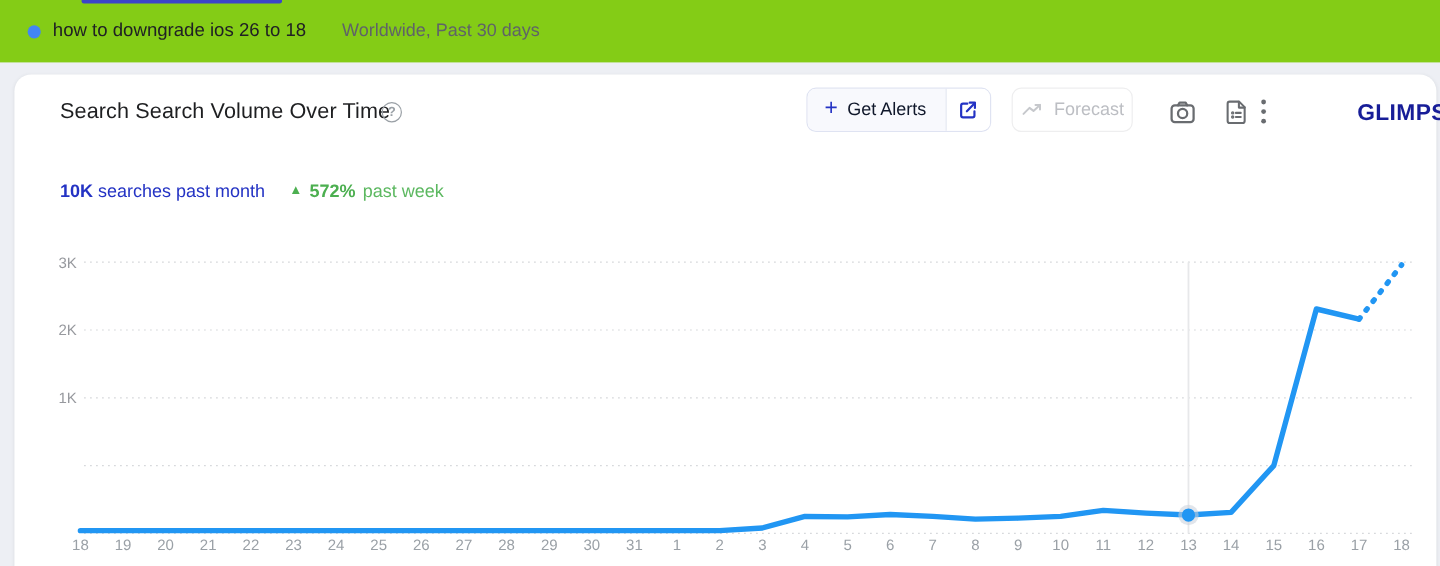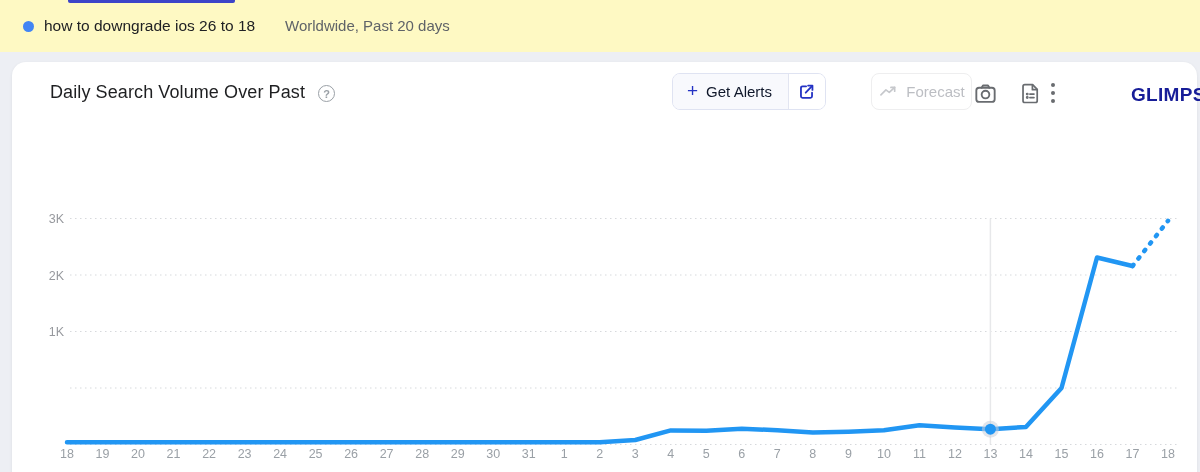--- a/index.html
+++ b/index.html
@@ -2,41 +2,41 @@
 <html><head>
 <meta charset="utf-8">
 <style>
   html,body{margin:0;padding:0;}
   body{
     width:1200px;height:472px;position:relative;overflow:hidden;
     background:#edeff4;font-family:"Liberation Sans",sans-serif;
     -webkit-font-smoothing:antialiased;
   }
   
-  .query-bar{position:absolute;top:0;left:0;width:1200px;height:52px;background:#fef9c3;}
+  .query-bar{position:absolute;top:0;left:0;width:1200px;height:52px;background:#84cc16;}
   .tab-stripe{position:absolute;top:0;left:68px;width:167px;height:3px;background:#3c44c8;border-radius:0 0 2px 2px;}
   .legend-dot{position:absolute;left:23px;top:21px;width:11px;height:11px;border-radius:50%;background:#4285f4;}
   .query-text{position:absolute;left:44px;top:0;line-height:52px;font-size:15.5px;color:#202124;font-weight:400;}
   .query-scope{position:absolute;left:285px;top:0;line-height:52px;font-size:15px;color:#5f6368;}
   
   .card{position:absolute;left:12px;top:62px;width:1185px;height:410px;background:#ffffff;
         border-radius:14px 14px 0 0;box-shadow:0 1px 3px rgba(60,64,67,.10);}
   .card-title{position:absolute;left:38px;top:20px;font-size:18px;font-weight:400;color:#1e1f21;letter-spacing:.1px;}
   .help-icon{position:absolute;left:306px;top:23px;width:17px;height:17px;border:1.5px solid #9aa0a6;border-radius:50%;
              color:#9aa0a6;font-size:11px;font-weight:700;text-align:center;line-height:17px;box-sizing:border-box;}
   
   .alerts-group{position:absolute;left:660px;top:11px;height:37px;display:flex;align-items:stretch;
                 border:1px solid #dfe3f2;border-radius:8px;overflow:hidden;background:#fff;box-sizing:border-box;}
   .alerts-main{display:flex;align-items:center;gap:8px;padding:0 16px 0 14px;background:#f8f9fd;cursor:pointer;}
   .alerts-plus{font-size:19px;font-weight:400;color:#2433c4;line-height:1;margin-top:-2px;}
   .alerts-label{font-size:15px;font-weight:500;color:#0f172a;}
   .alerts-divider{width:1px;background:#e2e5f1;}
   .alerts-ext{width:36px;display:flex;align-items:center;justify-content:center;background:#ffffff;cursor:pointer;border:0;}
   .forecast-btn{position:absolute;left:831px;top:11px;width:101px;height:37px;border:1px solid #eeeeef;border-radius:8px;
-                background:#fff;display:flex;align-items:center;justify-content:center;gap:8px;box-sizing:border-box;margin-left:28px;}
+                background:#fff;display:flex;align-items:center;justify-content:center;gap:8px;box-sizing:border-box;}
   .forecast-label{font-size:15px;font-weight:500;color:#bcbec3;}
   .icon-btn{position:absolute;top:18px;width:26px;height:26px;display:flex;align-items:center;justify-content:center;
             background:none;border:0;padding:0;cursor:pointer;}
   .logo{position:absolute;left:1075px;top:22px;display:flex;align-items:center;gap:1px;cursor:pointer;}
   .logo-text{font-size:19px;font-weight:800;color:#171d98;letter-spacing:.3px;margin-left:44px;}
   
   .stats{position:absolute;left:38px;top:89px;display:flex;align-items:center;gap:20px;font-size:15px;}
   .stat-blue{color:#2433c4;font-weight:500;}
   .stat-blue b{font-weight:800;}
   .stat-green{color:#4caf50;font-weight:500;display:flex;align-items:center;gap:6px;}
@@ -47,26 +47,26 @@
 </style>
 </head>
 <body>
 
 <div class="screen">
 
   <div class="query-bar">
     <div class="tab-stripe"></div>
     <span class="legend-dot"></span>
     <span class="query-text">how to downgrade ios 26 to 18</span>
-    <span class="query-scope">Worldwide, Past 20 days</span>
+    <span class="query-scope">Worldwide, Past 30 days</span>
   </div>
 
   <div class="card">
 
-    <div class="card-title">Daily Search Volume Over Past</div>
+    <div class="card-title">Search Search Volume Over Time</div>
     <div class="help-icon">?</div>
 
     <div class="alerts-group">
       <div class="alerts-main">
         <span class="alerts-plus">+</span>
         <span class="alerts-label">Get Alerts</span>
       </div>
       <div class="alerts-divider"></div>
       <button class="alerts-ext">
         <svg width="19" height="19" viewBox="0 0 24 24" fill="none" stroke="#2433c4" stroke-width="2.3" stroke-linecap="round" stroke-linejoin="round">
@@ -112,20 +112,28 @@
 
     <div class="logo">
       <span class="logo-text">GLIMPS</span>
       <svg width="15" height="15" viewBox="0 0 15 15">
         <rect x="0.5" y="0.8" width="14" height="2.9" rx="1.2" fill="#171d98"></rect>
         <rect x="0.5" y="6.1" width="8.8" height="2.9" rx="1.2" fill="#171d98"></rect>
         <rect x="0.5" y="11.4" width="11.2" height="2.9" rx="1.2" fill="#171d98"></rect>
       </svg>
     </div>
 
+    <div class="stats">
+      <span class="stat-blue"><b>10K</b>&nbsp;<span>searches past month</span></span>
+      <span class="stat-green">
+          <span class="tri">▲</span>
+          <b>572%</b>
+          <span class="gl">past week</span>
+        </span>
+    </div>
 
     <svg class="chart-svg" width="1185" height="410" viewBox="0 0 1185 410">
         <line x1="58" x2="1168" y1="382.5" y2="382.5" stroke="#d7d9dc" stroke-width="1" stroke-dasharray="1.5 3.5"></line>
         <line x1="58" x2="1168" y1="326.0" y2="326.0" stroke="#d7d9dc" stroke-width="1" stroke-dasharray="1.5 3.5"></line>
         <line x1="58" x2="1168" y1="269.5" y2="269.5" stroke="#d7d9dc" stroke-width="1" stroke-dasharray="1.5 3.5"></line>
         <line x1="58" x2="1168" y1="213.0" y2="213.0" stroke="#d7d9dc" stroke-width="1" stroke-dasharray="1.5 3.5"></line>
         <line x1="58" x2="1168" y1="156.5" y2="156.5" stroke="#d7d9dc" stroke-width="1" stroke-dasharray="1.5 3.5"></line>
         <text x="52" y="274.0" text-anchor="end" font-size="12.5" fill="#97999e" font-family="Liberation Sans, sans-serif">1K</text>
         <text x="52" y="217.5" text-anchor="end" font-size="12.5" fill="#97999e" font-family="Liberation Sans, sans-serif">2K</text>
         <text x="52" y="161.0" text-anchor="end" font-size="12.5" fill="#97999e" font-family="Liberation Sans, sans-serif">3K</text>

